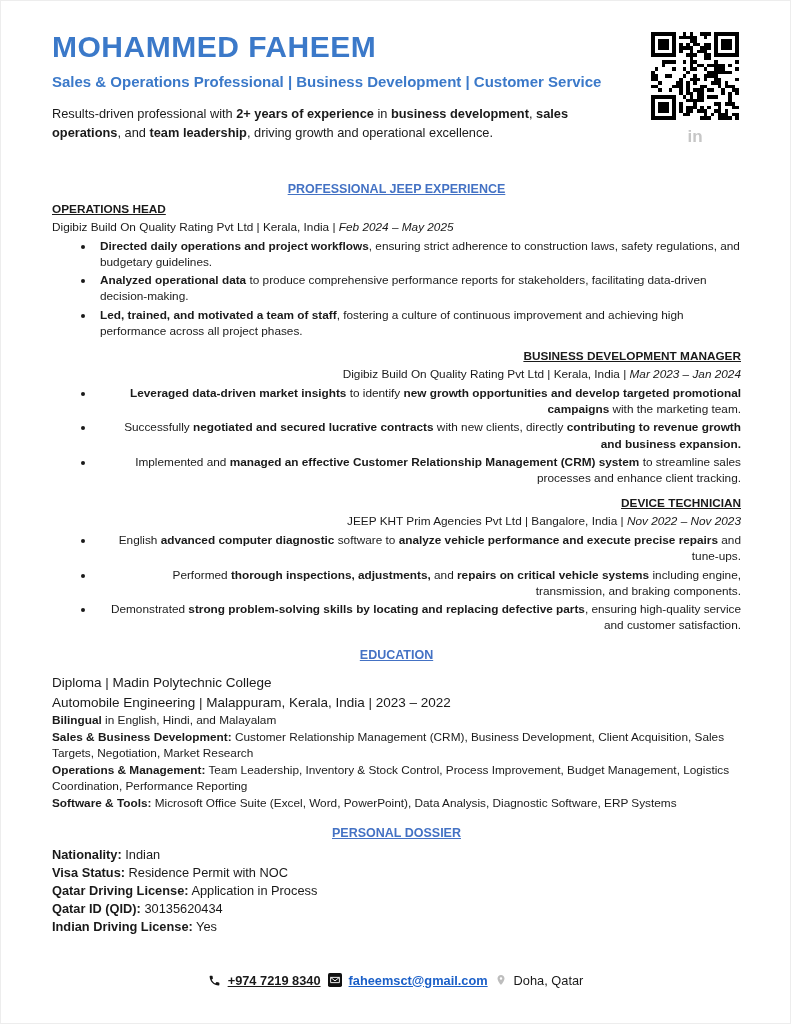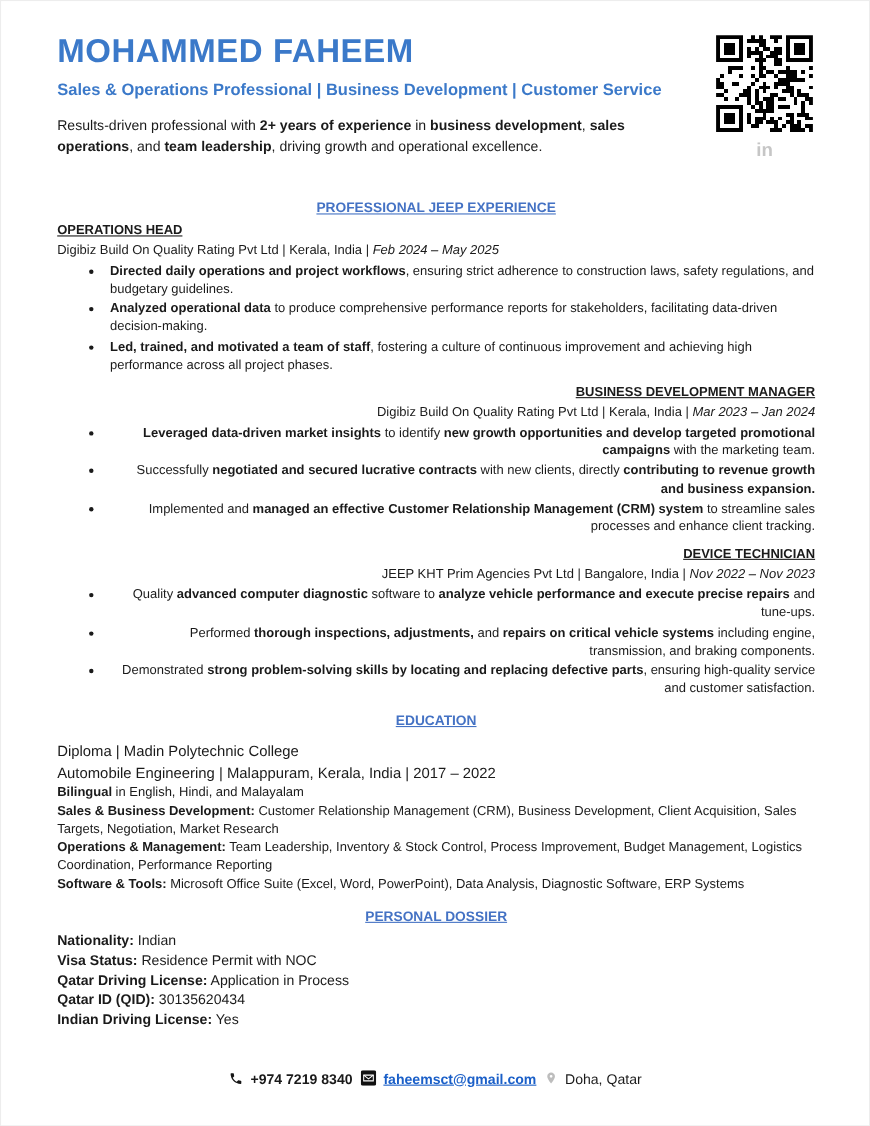--- a/index.html
+++ b/index.html
@@ -57,21 +57,21 @@
 
   .skill-line{font-size:11.8px;line-height:16.5px;}
   .dossier-line{font-size:12.8px;line-height:18px;}
 
   .footer{
     position:absolute;top:972px;left:0;right:0;
     display:flex;justify-content:center;align-items:center;gap:7px;
     font-size:12.8px;
   }
   .footer .icon{display:inline-flex;align-items:center;}
-  .phone-number{font-weight:700;}
+  .phone-number{font-weight:700;text-decoration:underline;}
   .email-link{color:var(--link-blue);font-weight:700;text-decoration:underline;cursor:pointer;}
   b{font-weight:700;}
 </style>
 </head>
 <body>
 
 <div class="page">
 
   <div class="header">
     <div class="header-left">
@@ -308,30 +308,30 @@
       <li><b>Leveraged data-driven market insights</b><span> to identify </span><b>new growth opportunities and develop targeted promotional campaigns</b><span> with the marketing team.</span></li>
       <li><span>Successfully </span><b>negotiated and secured lucrative contracts</b><span> with new clients, directly </span><b>contributing to revenue growth and business expansion.</b></li>
       <li><span>Implemented and </span><b>managed an effective Customer Relationship Management (CRM) system</b><span> to streamline sales processes and enhance client tracking.</span></li>
     </ul>
   </article>
 
   <article class="job">
     <div class="job-title">DEVICE TECHNICIAN</div>
     <div class="company"><span>JEEP KHT Prim Agencies Pvt Ltd  | Bangalore, India | </span><span class="dates">Nov 2022 – Nov 2023</span></div>
     <ul class="bullets">
-      <li><span>Quality </span><b>advanced computer diagnostic</b><span> software to </span><b>analyze vehicle performance and execute precise repairs</b><span> and tune-ups.</span></li>
+      <li><span>English </span><b>advanced computer diagnostic</b><span> software to </span><b>analyze vehicle performance and execute precise repairs</b><span> and tune-ups.</span></li>
       <li><span>Performed </span><b>thorough inspections, adjustments,</b><span> and </span><b>repairs on critical vehicle systems</b><span> including engine, transmission, and braking components.</span></li>
       <li><span>Demonstrated </span><b>strong problem-solving skills by locating and replacing defective parts</b><span>, ensuring high-quality service and customer satisfaction.</span></li>
     </ul>
   </article>
 
   <div class="sec-heading">EDUCATION</div>
   <div class="edu-block">
     <div class="edu-line">Diploma | Madin Polytechnic College</div>
-    <div class="edu-line">Automobile Engineering | Malappuram, Kerala, India | 2017 – 2022</div>
+    <div class="edu-line">Automobile Engineering | Malappuram, Kerala, India | 2023 – 2022</div>
   </div>
 
   <div>
     <div class="skill-line"><b>Bilingual</b><span> in English, Hindi, and Malayalam</span></div>
     <div class="skill-line"><b>Sales &amp; Business Development:</b><span> Customer Relationship Management (CRM), Business Development, Client Acquisition, Sales Targets, Negotiation, Market Research</span></div>
     <div class="skill-line"><b>Operations &amp; Management:</b><span> Team Leadership, Inventory &amp; Stock Control, Process Improvement, Budget Management, Logistics Coordination, Performance Reporting</span></div>
     <div class="skill-line"><b>Software &amp; Tools:</b><span> Microsoft Office Suite (Excel, Word, PowerPoint), Data Analysis, Diagnostic Software, ERP Systems</span></div>
   </div>
 
   <div class="sec-heading">PERSONAL DOSSIER</div>

